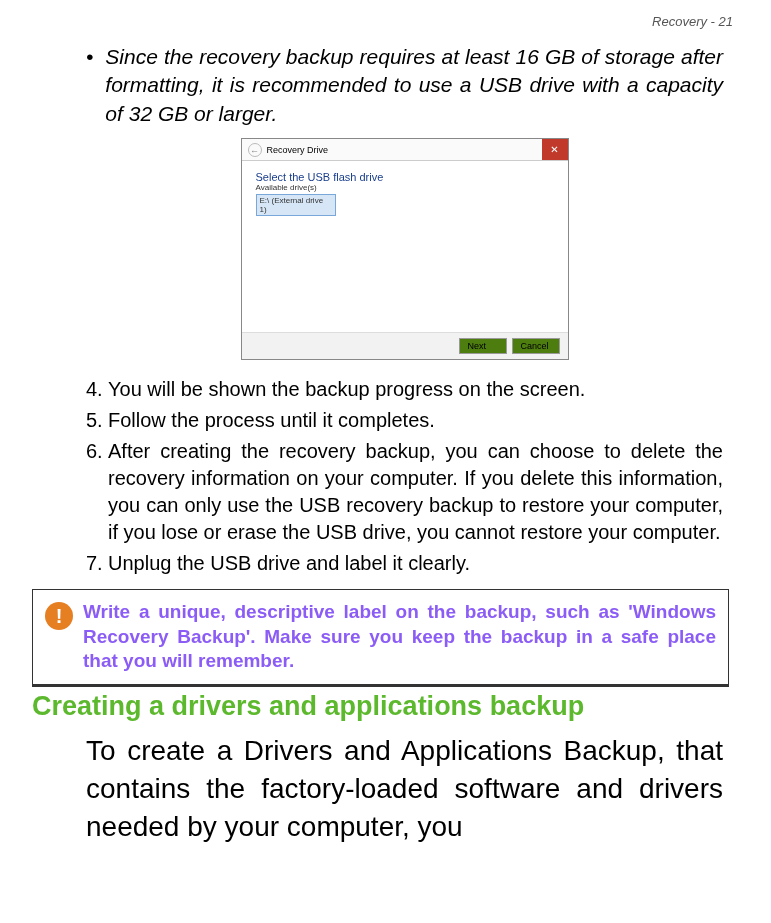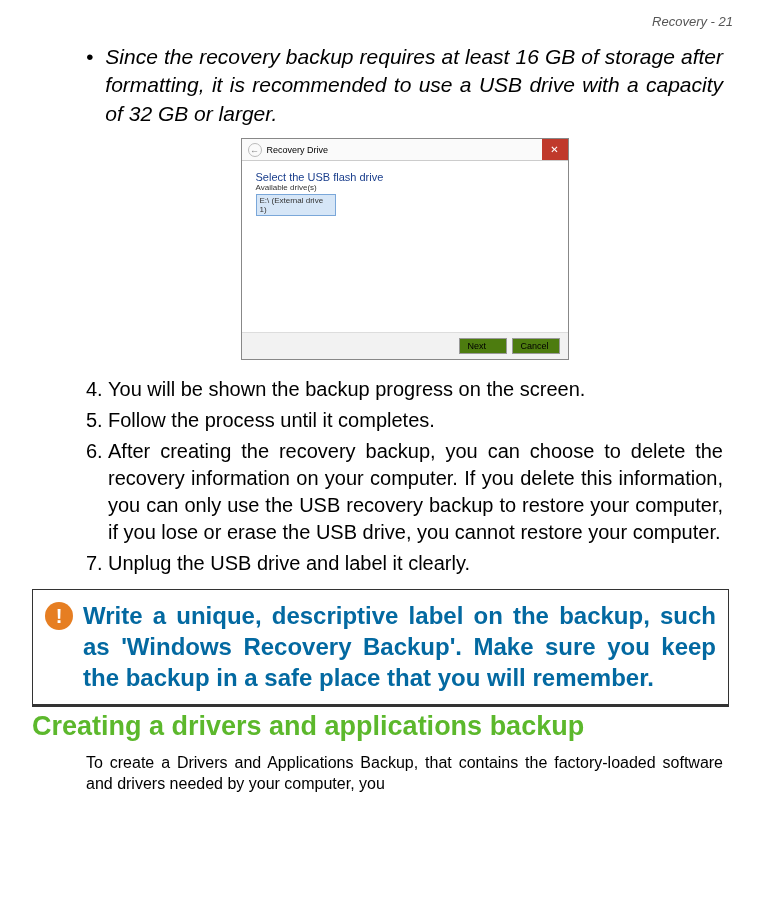--- a/index.html
+++ b/index.html
@@ -138,35 +138,35 @@
     margin-top: 2px;
   }
   .important-body { flex: 1; }
   .important-title {
     color: #e67e22;
     font-weight: bold;
     font-size: 19px;
     margin-bottom: 2px;
   }
   .important-text {
-    color: #0369a1;
-    font-weight: bold;
-    font-size: 24px;
+    color: #8b5cf6;
+    font-weight: bold;
+    font-size: 19px;
     line-height: 1.3;
     text-align: justify;
   }
   
   .section-heading {
     color: #5cb82c;
     font-weight: bold;
     font-size: 27px;
     margin: 4px 0 10px 32px;
   }
   .section-para {
-    font-size: 16px;
+    font-size: 28px;
     line-height: 1.35;
     text-align: justify;
     margin: 0 48px 0 86px;
   }
 </style>
 </head>
 <body>
 
 <div class="header">Recovery - 21</div>
 

